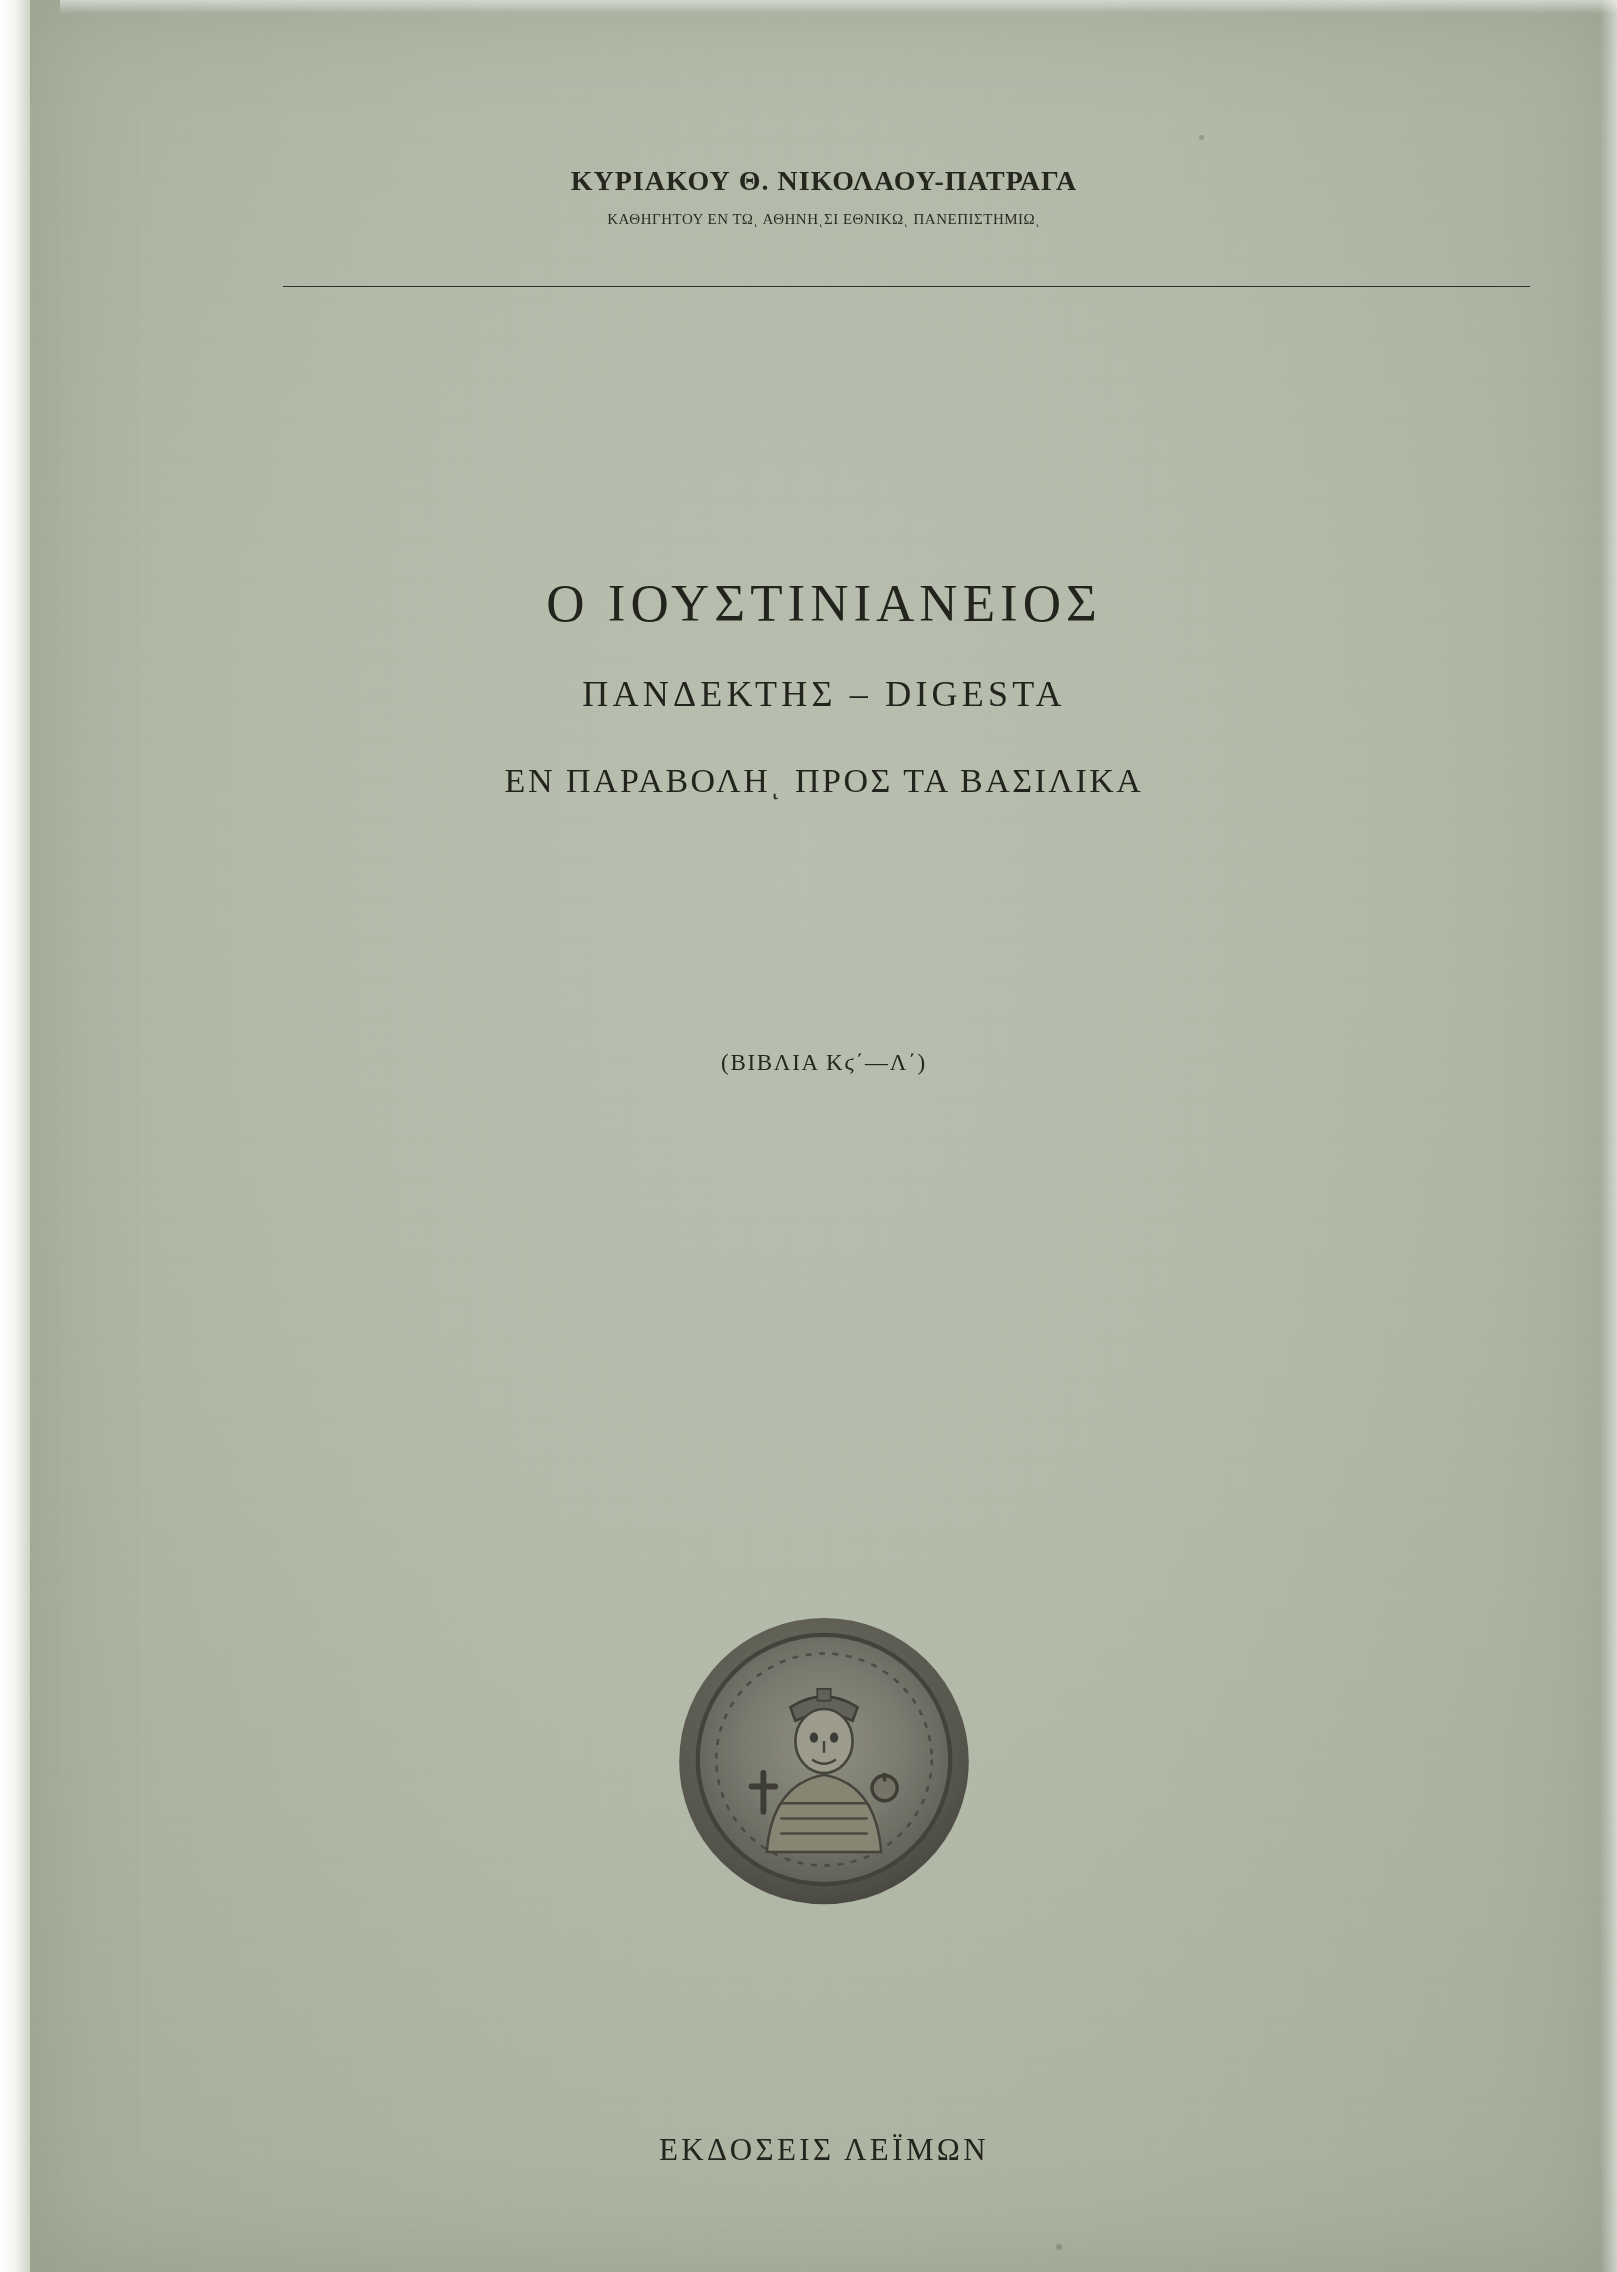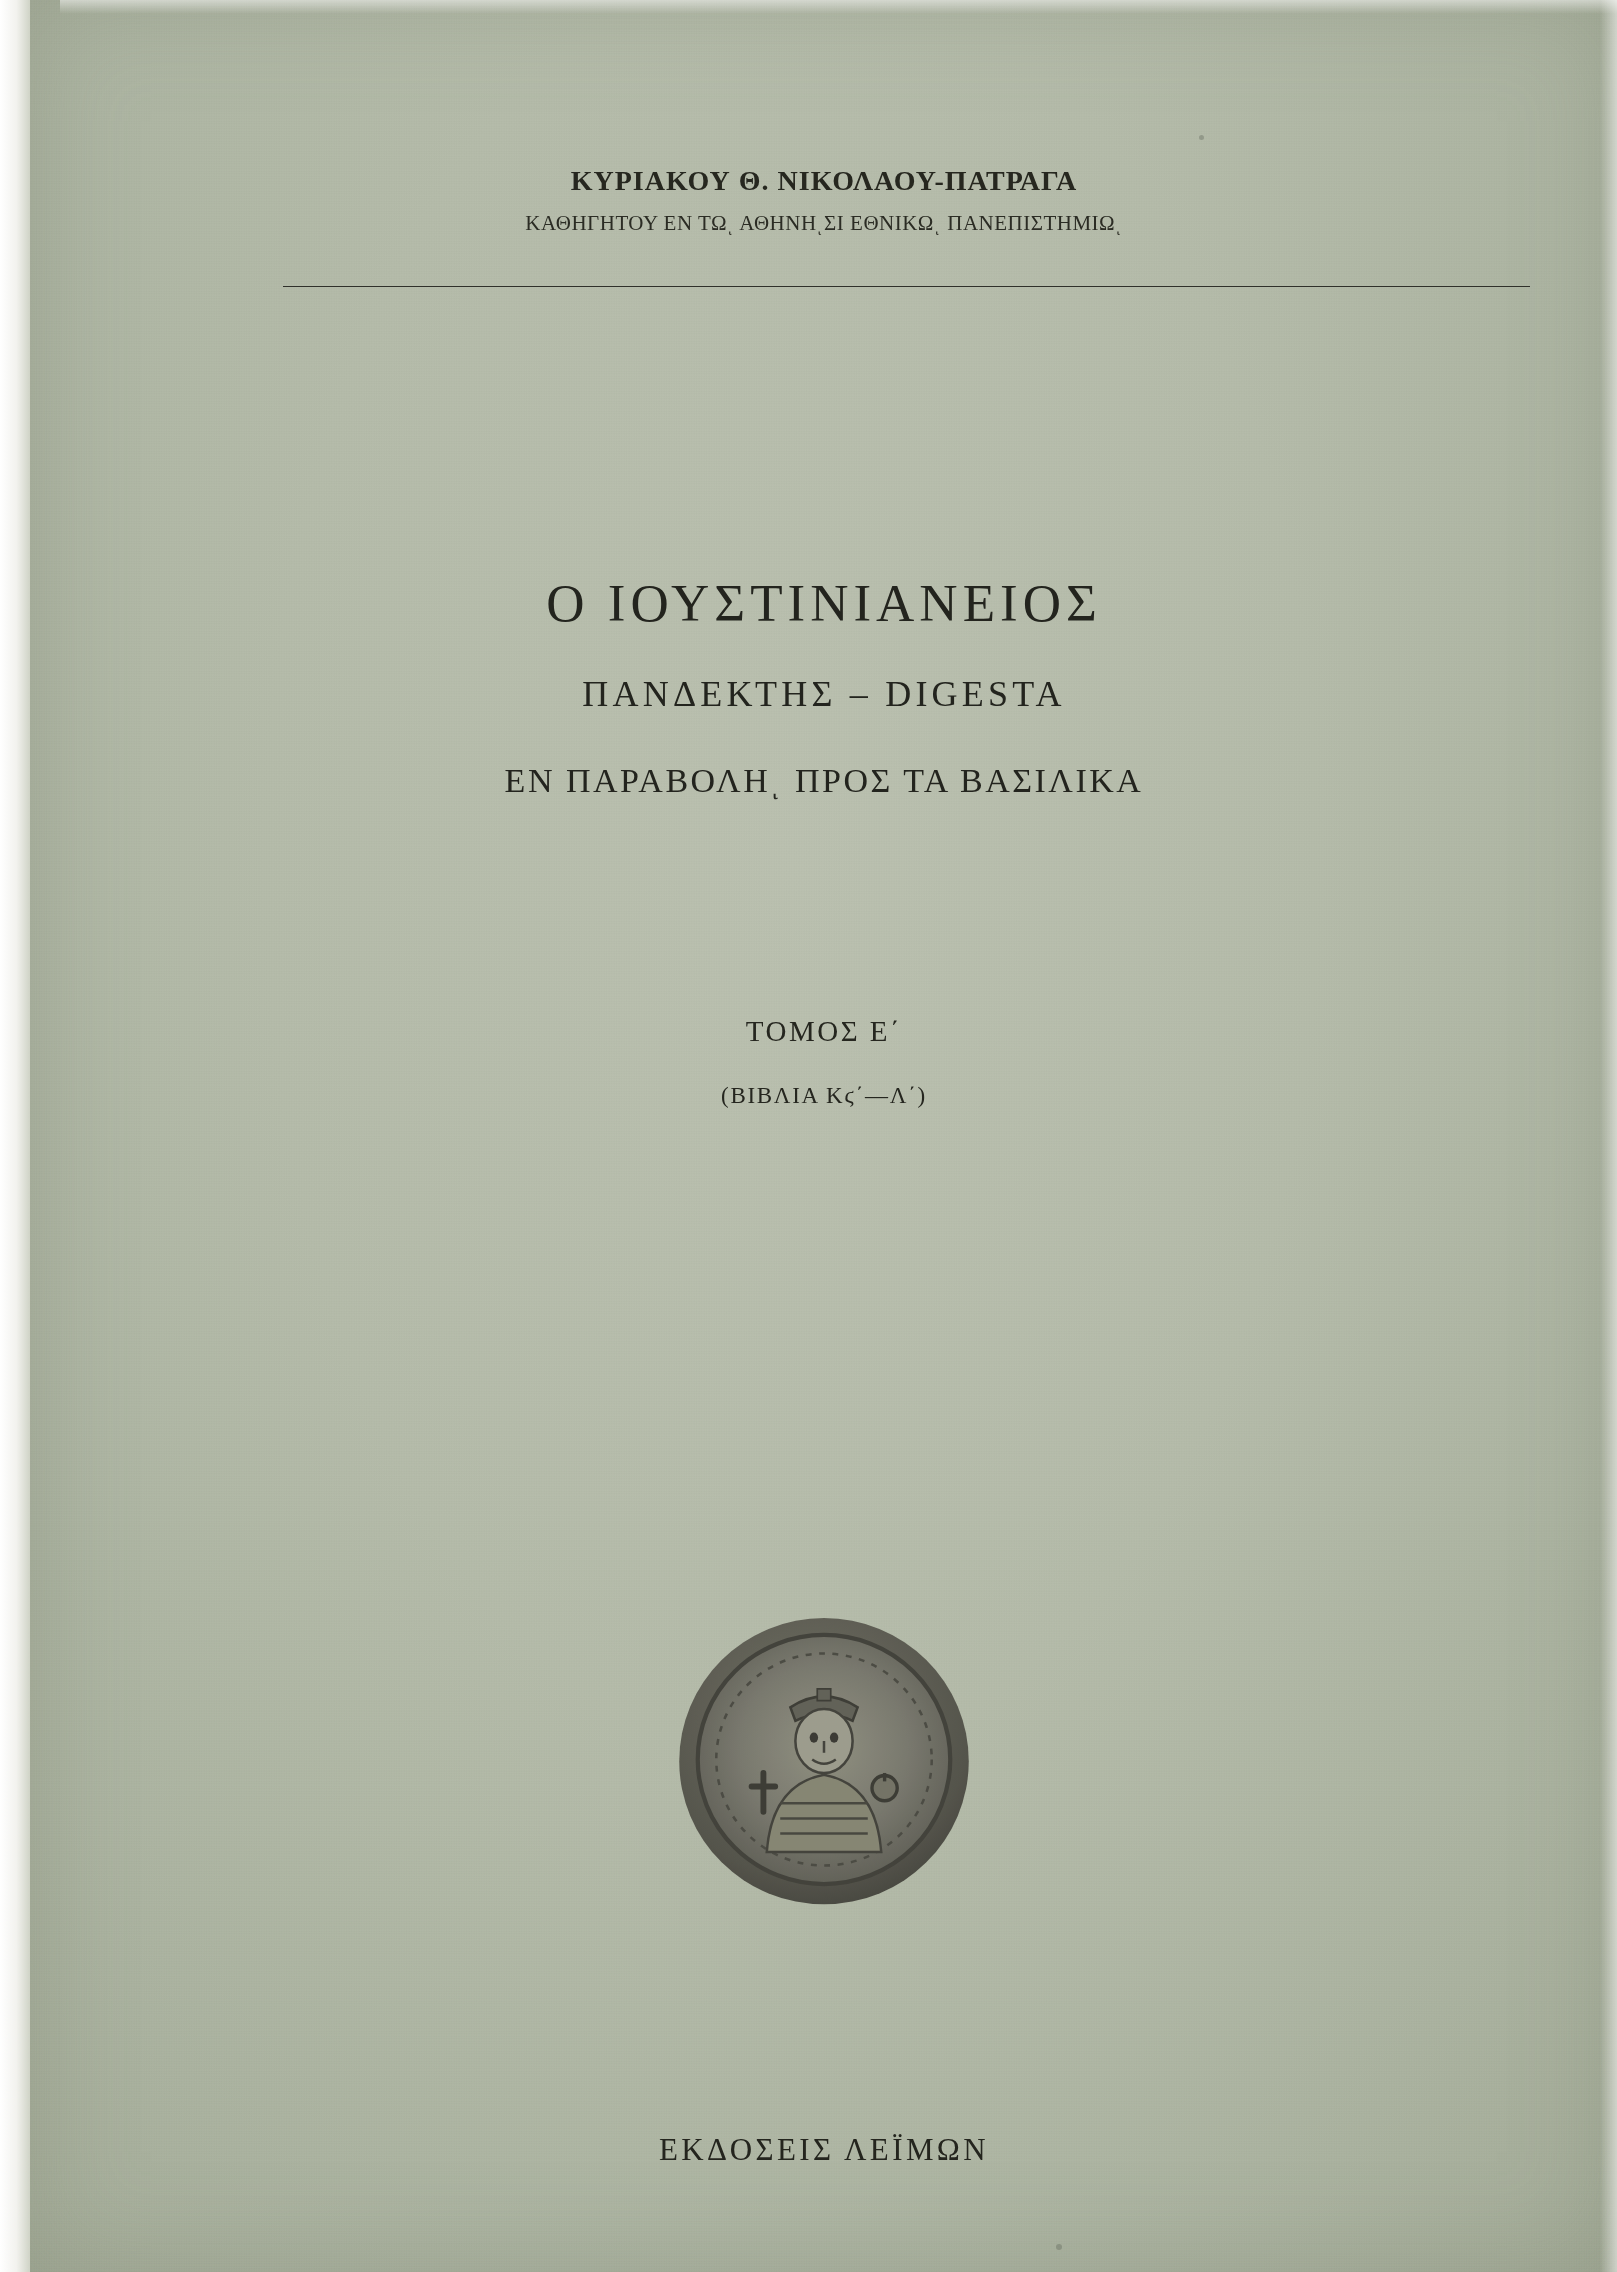--- a/index.html
+++ b/index.html
@@ -75,21 +75,21 @@
     color: #2a2b26;
   }
   .author-name {
     font-size: 28px;
     letter-spacing: 1px;
     font-weight: 700;
     color: #26271f;
   }
   .author-title {
     margin-top: 13.5px;
-    font-size: 21px;
+    font-size: 15px;
     letter-spacing: 0.5px;
     color: #2b2c24;
   }
   .rule {
     position: absolute;
     left: 253px;
     width: 1247px;
     top: 286px;
     height: 0;
     border-top: 1.7px solid #2f302a;
@@ -198,21 +198,20 @@
 
     <div class="rule"></div>
 
     <div class="title-block">
       <div class="title-line-1">Ο ΙΟΥΣΤΙΝΙΑΝΕΙΟΣ</div>
       <div class="title-line-2">ΠΑΝΔΕΚΤΗΣ – DIGESTA</div>
       <div class="subtitle">ΕΝ ΠΑΡΑΒΟΛΗͺ ΠΡΟΣ ΤΑ ΒΑΣΙΛΙΚΑ</div>
     </div>
 
     <div class="volume-block">
-      <div class="volume">ΤΟΜΟΣ Ε΄</div>
       <div class="books">(ΒΙΒΛΙΑ Κϛ΄—Λ΄)</div>
     </div>
 
     <div class="seal">
       <svg viewBox="0 0 360 360" xmlns="http://www.w3.org/2000/svg" aria-hidden="true">
         <defs>
           <radialGradient id="sealFace" cx="50%" cy="45%" r="60%">
             <stop offset="0%" stop-color="#8e8d7e"></stop>
             <stop offset="55%" stop-color="#75746a"></stop>
             <stop offset="100%" stop-color="#56554d"></stop>

